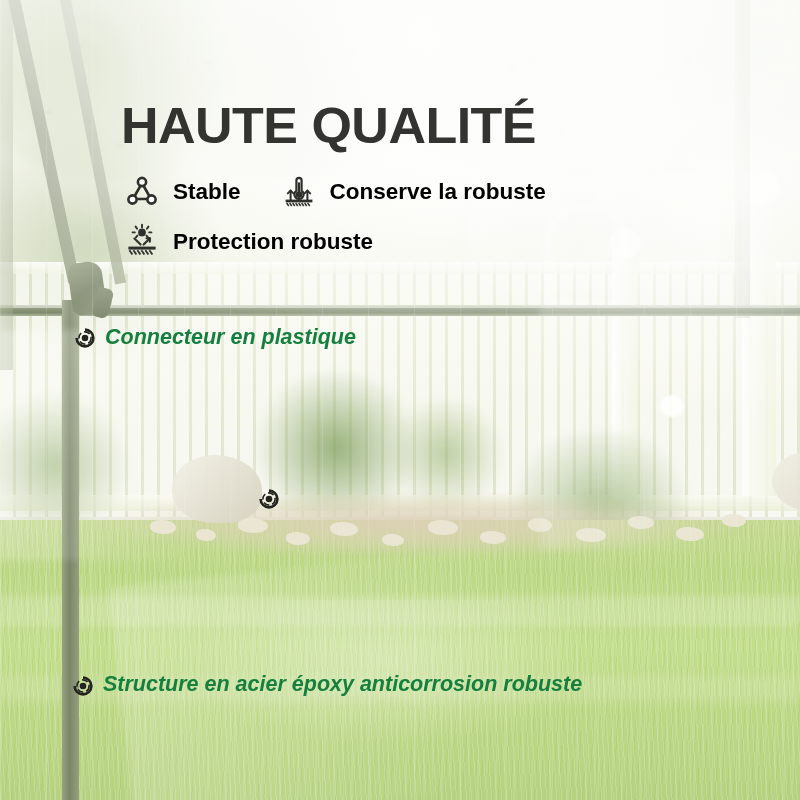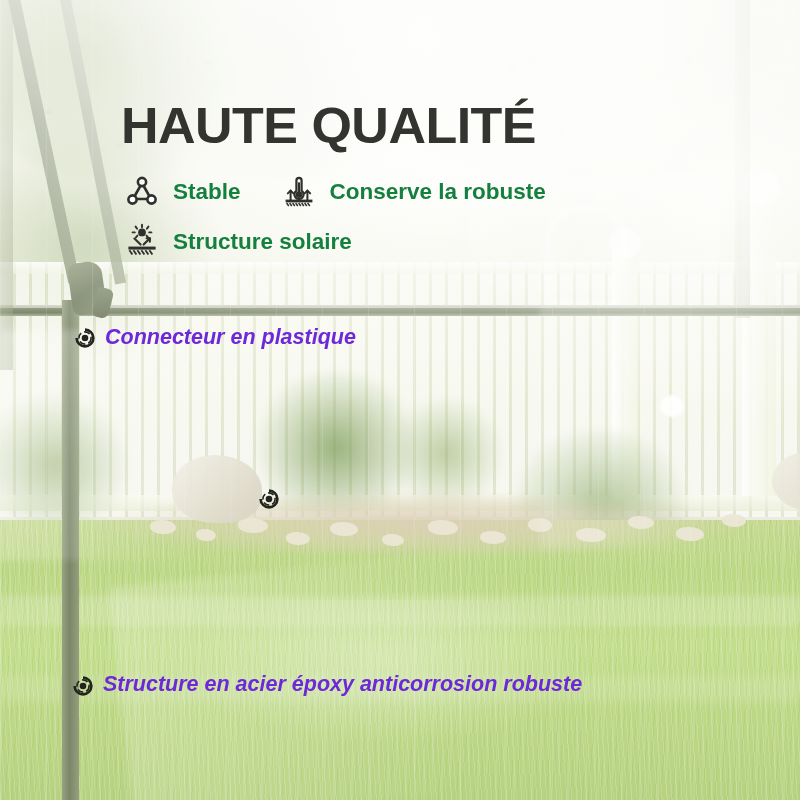--- a/index.html
+++ b/index.html
@@ -150,26 +150,26 @@
     font-size:50px;font-weight:bold;letter-spacing:-0.5px;color:#33332f;
     font-family:"Liberation Sans",sans-serif;
     transform:scaleX(1.04);transform-origin:left center;white-space:nowrap;}
 
   .feat-row{position:absolute;display:flex;align-items:center;}
   #row1{left:122px;top:172px;}
   #row2{left:122px;top:222px;}
   .feat{display:flex;align-items:center;}
   .feat + .feat{margin-left:38px;}
   .feat-ico{width:40px;height:40px;flex:0 0 40px;display:block;}
-  .feat-txt{font-size:22.5px;font-weight:bold;color:#15803d;margin-left:11px;white-space:nowrap;
+  .feat-txt{font-size:22.5px;font-weight:bold;color:#000000;margin-left:11px;white-space:nowrap;
             font-family:"Liberation Sans",sans-serif;}
 
   .callout{position:absolute;display:flex;align-items:center;}
   .callout .mk{width:22px;height:22px;flex:0 0 22px;display:block;}
-  .callout .ctxt{font-size:21.5px;font-weight:bold;font-style:italic;color:#6d28d9;
+  .callout .ctxt{font-size:21.5px;font-weight:bold;font-style:italic;color:#15803d;
                  margin-left:9px;white-space:nowrap;font-family:"Liberation Sans",sans-serif;}
   #call1{left:74px;top:325px;}
   #call2{left:258px;top:488px;}
   #call3{left:72px;top:672px;align-items:flex-end;}
 </style>
 </head>
 <body>
 
 <div id="shot">
 
@@ -323,21 +323,21 @@
             <g stroke="#2f2f2b" stroke-width="1.8">
               <path d="M7.4 28.2 L10.4 32.6"></path>
                 <path d="M11.4 28.2 L14.4 32.6"></path>
               <path d="M15.4 28.2 L18.4 32.6"></path>
                 <path d="M19.4 28.2 L22.4 32.6"></path>
               <path d="M23.4 28.2 L26.4 32.6"></path>
                 <path d="M27.4 28.2 L30.4 32.6"></path>
             </g>
           </svg>
         </span>
-        <span class="feat-txt">Structure solaire</span>
+        <span class="feat-txt">Protection robuste</span>
       </div>
     </div>
 
     <div class="callout" id="call1">
       <span class="mk">
         <svg viewBox="0 0 22 22" width="22" height="22">
           <circle cx="11" cy="11" r="3.3" fill="#24241f"></circle>
           <path d="M11 2.6a8.4 8.4 0 0 1 8.4 8.4 8.4 8.4 0 0 1-8.4 8.4" fill="none" stroke="#24241f" stroke-width="2.6"></path>
           <path d="M11 19.4a8.4 8.4 0 0 1-8.4-8.4" fill="none" stroke="#24241f" stroke-width="2.6"></path>
           <circle cx="11" cy="11" r="6.1" fill="none" stroke="#24241f" stroke-width="1.6" stroke-dasharray="6 3"></circle>

